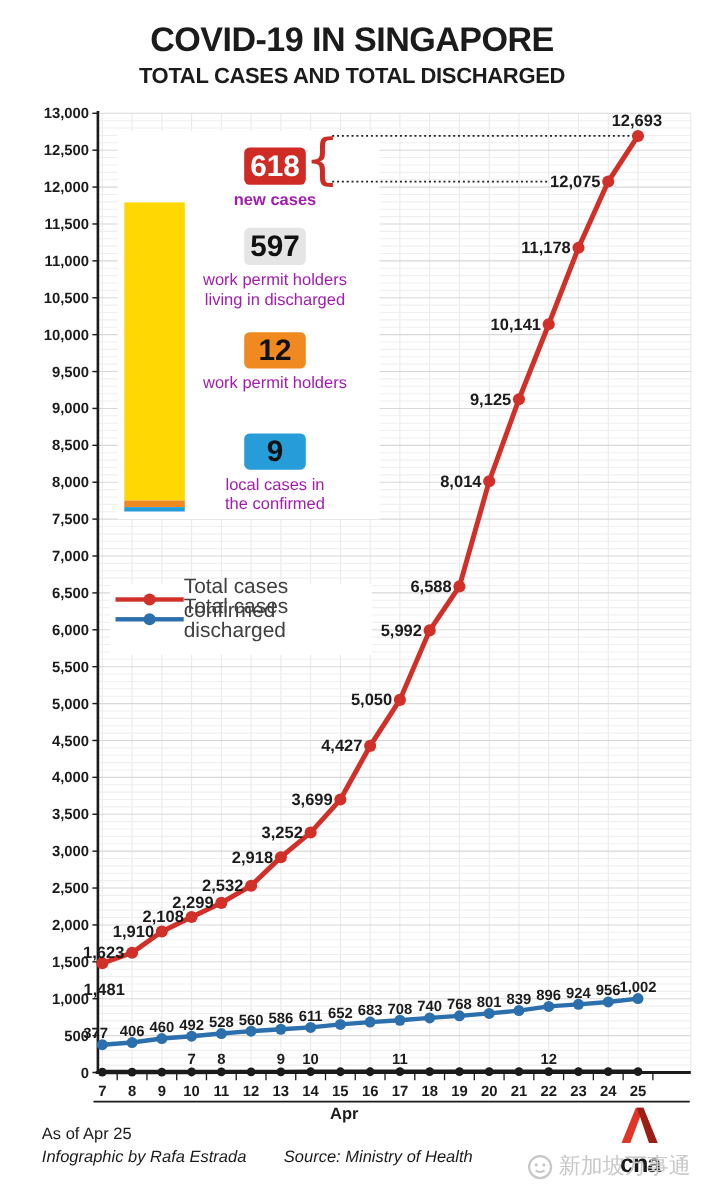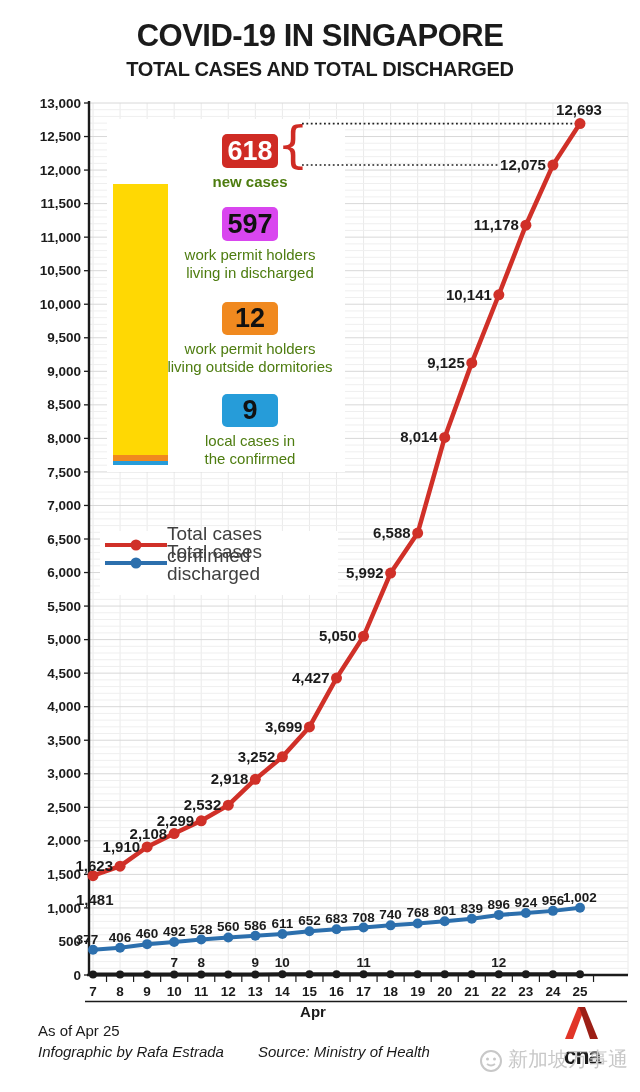--- a/index.html
+++ b/index.html
@@ -8,24 +8,24 @@
   .abs{position:absolute;}
   .title{top:18px;left:0;width:640px;text-align:center;font-size:31px;font-weight:bold;letter-spacing:-.5px;}
   .subtitle{top:58px;left:0;width:640px;text-align:center;font-size:20px;font-weight:bold;letter-spacing:-.3px;}
   #chart-svg,#overlay-svg{position:absolute;top:0;left:0;}
   #overlay-svg{pointer-events:none;}
   .inset{left:107px;top:119px;width:238px;height:353px;background:#fff;}
   .inset .bar{left:6px;top:65px;width:55px;height:281px;display:flex;flex-direction:column;}
   .vbox{left:115px;width:56px;height:34px;border-radius:5px;display:flex;align-items:center;justify-content:center;
         font-weight:bold;font-size:27px;}
   .vbox.red{top:15px;background:#cf2b24;color:#fff;}
-  .vbox.yellow{top:88px;background:#d946ef;color:#111;}
+  .vbox.yellow{top:88px;background:#e5e5e5;color:#111;}
   .vbox.orange{top:183px;background:#f0891f;color:#111;height:33px;}
   .vbox.blue{top:275px;background:#269cd9;color:#111;height:33px;}
-  .caption{position:absolute;text-align:center;font-size:15px;line-height:18px;color:#4d7c0f;}
+  .caption{position:absolute;text-align:center;font-size:15px;line-height:18px;color:#a21caf;}
   .cap-new{left:65px;top:54px;width:156px;font-weight:bold;}
   .cap-dorm{left:40px;top:127px;width:206px;}
   .cap-out{left:25px;top:221px;width:236px;}
   .cap-com{left:65px;top:313px;width:156px;}
   .brace{left:170px;top:-1px;font-family:"DejaVu Sans",sans-serif;font-size:50px;line-height:1.1;color:#cf2b24;font-weight:400;}
   .legend{left:100px;top:531px;width:238px;height:64px;background:#fff;padding-top:5px;box-sizing:border-box;}
   .legend-row{display:flex;align-items:center;height:18px;padding-left:5px;}
   .legend-swatch{width:62px;height:4px;position:relative;flex:0 0 62px;}
   .legend-swatch i{position:absolute;left:50%;top:50%;width:11px;height:11px;border-radius:50%;transform:translate(-50%,-50%);}
   .legend-label{margin-left:0;font-size:19px;color:#404040;}
@@ -419,21 +419,20 @@
 
   <div class="abs vbox yellow">597</div>
   <div class="caption cap-dorm">
     <span>work permit holders</span><br>
     <span>living in discharged</span>
   </div>
 
   <div class="abs vbox orange">12</div>
   <div class="caption cap-out">
     <span>work permit holders</span><br>
-    <span>living outside dormitories</span>
   </div>
 
   <div class="abs vbox blue">9</div>
   <div class="caption cap-com">
     <span>local cases in</span><br>
     <span>the confirmed</span>
   </div>
 </div>
 
 <div class="abs legend" id="legend">

